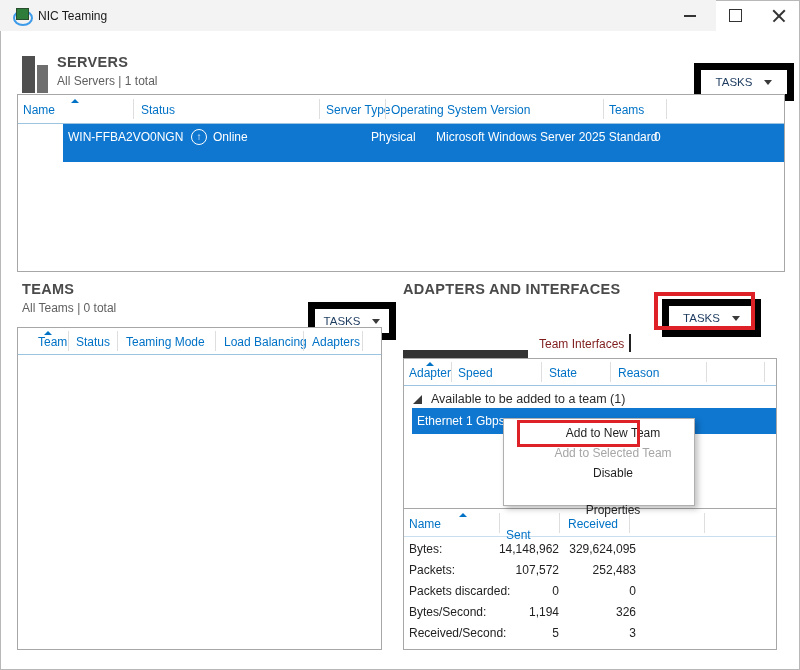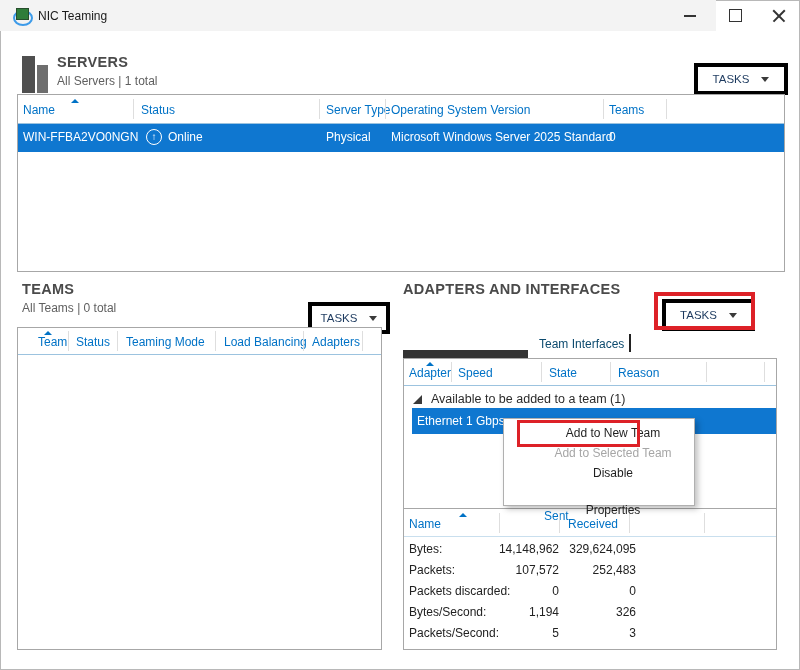--- a/index.html
+++ b/index.html
@@ -23,21 +23,21 @@
   
   .sect-heading{position:absolute;font-size:14.5px;font-weight:bold;color:#4a4a4a;letter-spacing:.3px;}
   .sect-sub{position:absolute;font-size:12px;color:#5f5f5f;}
 
   
   .srv-icon{position:absolute;left:22px;top:56px;width:30px;height:37px;}
   .srv-icon .t1{position:absolute;left:0;top:0;width:13px;height:37px;background:#4f4f4f;}
   .srv-icon .t2{position:absolute;left:15px;top:9px;width:11px;height:28px;background:#6e6e6e;}
 
   
-  .tasks-btn{position:absolute;background:#fff;border:4px solid #000000;color:#1d3a5f;
+  .tasks-btn{position:absolute;background:#fff;border:7px solid #000000;color:#1d3a5f;
              font-size:11.5px;display:flex;align-items:center;justify-content:center;gap:12px;}
   .tb-servers{left:694px;top:63px;width:86px;height:24px;}
   .tb-teams{left:308px;top:302px;width:74px;height:24px;}
   .tb-adapters{left:662px;top:299px;width:85px;height:24px;}
   .tri-down{width:0;height:0;border-left:4.5px solid transparent;border-right:4.5px solid transparent;border-top:5.5px solid #3a3a3a;}
   .tri-up{width:0;height:0;border-left:4px solid transparent;border-right:4px solid transparent;border-bottom:4.5px solid #0072c6;position:absolute;}
 
   
   .panel{position:absolute;border:1px solid #a7a7a7;background:#fff;}
   #servers-panel{left:17px;top:94px;width:766px;height:176px;}
@@ -51,21 +51,21 @@
   .sel-row{position:absolute;left:0;right:0;background:#0f77d0;color:#fff;}
   .cell{position:absolute;white-space:nowrap;}
 
   
   .status-ico{position:absolute;width:14px;height:14px;border:1.5px solid #fff;border-radius:50%;
               text-align:center;line-height:13px;font-size:10px;color:#fff;}
 
   
   .tab-active{position:absolute;left:403px;top:330px;width:125px;height:28px;background:#333;color:#fff;
               display:flex;align-items:center;justify-content:center;font-size:12px;margin-top:20px;}
-  .tab-inactive{position:absolute;left:539px;top:337px;color:#0c4a6e;font-size:12px;}
+  .tab-inactive{position:absolute;left:539px;top:337px;color:#7f1d1d;font-size:12px;}
   .tab-divider{position:absolute;left:629px;top:334px;width:1.5px;height:18px;background:#222;}
 
   
   .group-tri{position:absolute;left:9px;top:36px;width:0;height:0;
              border-left:9px solid transparent;border-bottom:9px solid #3a3a3a;}
   .group-label{position:absolute;left:27px;top:33px;font-size:12.5px;color:#2b2b2b;}
 
   
   #context-menu{position:absolute;left:503px;top:418px;width:190px;height:86px;background:#fff;
                 border:1px solid #b0b0b0;box-shadow:3px 3px 6px rgba(0,0,0,.25);z-index:20;}
@@ -124,21 +124,21 @@
       <span class="hcell" style="left:123px;top:8px;">Status</span>
       <span class="hcell" style="left:308px;top:8px;">Server Type</span>
       <span class="hcell" style="left:373px;top:8px;">Operating System Version</span>
       <span class="hcell" style="left:591px;top:8px;">Teams</span>
       <span class="sep" style="left:115px;top:4px;height:20px;"></span>
       <span class="sep" style="left:301px;top:4px;height:20px;"></span>
       <span class="sep" style="left:367px;top:4px;height:20px;"></span>
       <span class="sep" style="left:585px;top:4px;height:20px;"></span>
       <span class="sep" style="left:648px;top:4px;height:20px;"></span>
     </div>
-    <div class="sel-row" style="top:29px;height:28px;">
+    <div class="sel-row" style="top:29px;height:38px;margin-left:45px;">
       <span class="cell" style="left:5px;top:6px;">WIN-FFBA2VO0NGN</span>
       <span class="status-ico" style="left:128px;top:5px;">↑</span>
       <span class="cell" style="left:150px;top:6px;">Online</span>
       <span class="cell" style="left:308px;top:6px;">Physical</span>
       <span class="cell" style="left:373px;top:6px;">Microsoft Windows Server 2025 Standard</span>
       <span class="cell" style="left:591px;top:6px;">0</span>
     </div>
   </div>
 
   <div class="sect-heading" style="left:22px;top:281px;">TEAMS</div>
@@ -192,21 +192,21 @@
     <div class="sel-row" style="top:49px;height:26px;margin-left:8px;">
       <span class="cell" style="left:5px;top:6px;">Ethernet</span>
       <span class="cell" style="left:54px;top:6px;">1 Gbps</span>
     </div>
   </div>
 
   <div class="panel" id="stats-panel">
     <div class="thead h27" style="border-bottom-color:#c9dfee;">
       <span class="tri-up" style="left:55px;top:4px;"></span>
       <span class="hcell" style="left:5px;top:8px;">Name</span>
-      <span class="hcell" style="left:102px;top:0;margin-left:38px;">Sent</span>
+      <span class="hcell" style="left:102px;top:19px;">Sent</span>
       <span class="hcell" style="left:164px;top:8px;">Received</span>
       <span class="sep" style="left:95px;top:4px;height:20px;"></span>
       <span class="sep" style="left:155px;top:4px;height:20px;"></span>
       <span class="sep" style="left:225px;top:4px;height:20px;"></span>
       <span class="sep" style="left:300px;top:4px;height:20px;"></span>
     </div>
     <div style="position:absolute;left:0;right:0;top:33px;height:21px;">
       <span class="st-label">Bytes:</span>
       <span class="st-sent">14,148,962</span>
       <span class="st-recv">329,624,095</span>
@@ -220,21 +220,21 @@
       <span class="st-label">Packets discarded:</span>
       <span class="st-sent">0</span>
       <span class="st-recv">0</span>
     </div>
     <div style="position:absolute;left:0;right:0;top:96px;height:21px;">
       <span class="st-label">Bytes/Second:</span>
       <span class="st-sent">1,194</span>
       <span class="st-recv">326</span>
     </div>
     <div style="position:absolute;left:0;right:0;top:117px;height:21px;">
-      <span class="st-label">Packets/Second:</span>
+      <span class="st-label">Received/Second:</span>
       <span class="st-sent">5</span>
       <span class="st-recv">3</span>
     </div>
   </div>
 
   <div id="context-menu">
     <div class="menu-item" style="top:4px;">Add to New Team</div>
     <div class="menu-item disabled" style="top:24px;">Add to Selected Team</div>
     <div class="menu-item" style="top:44px;">Disable</div>
     <div class="menu-item" style="top:81px;">Properties</div>

